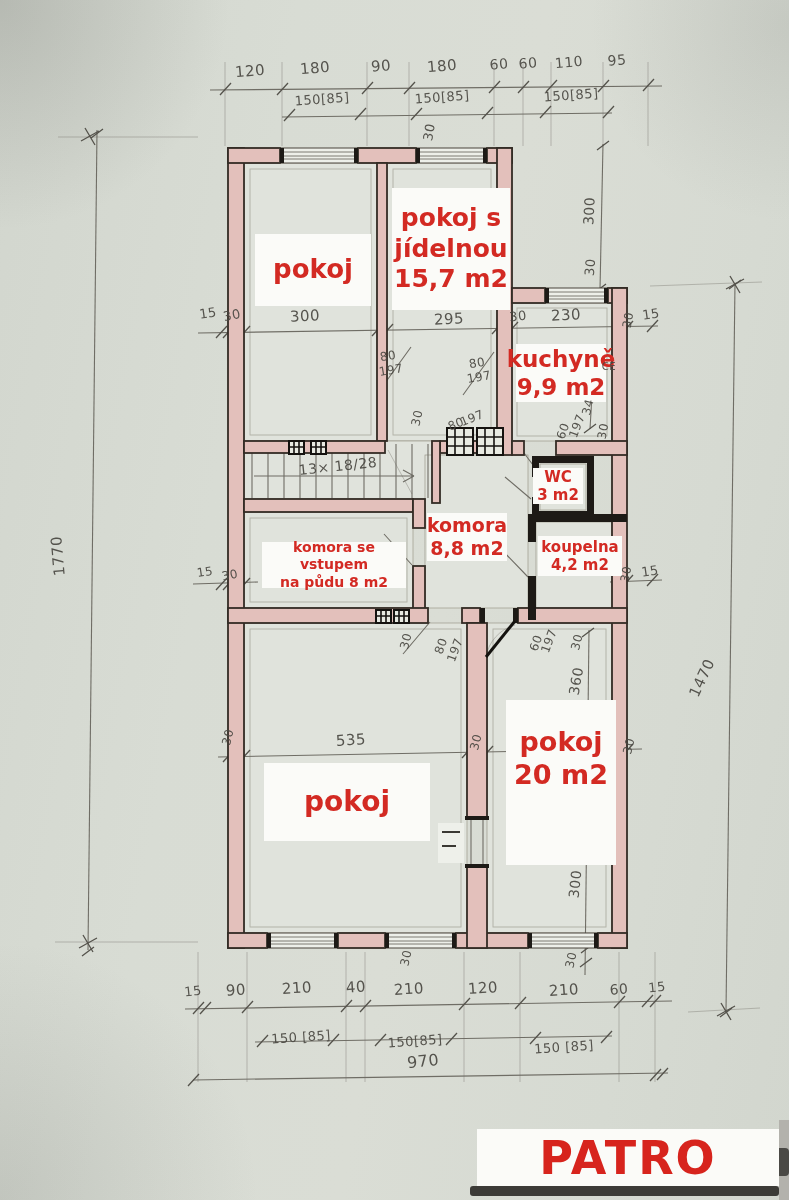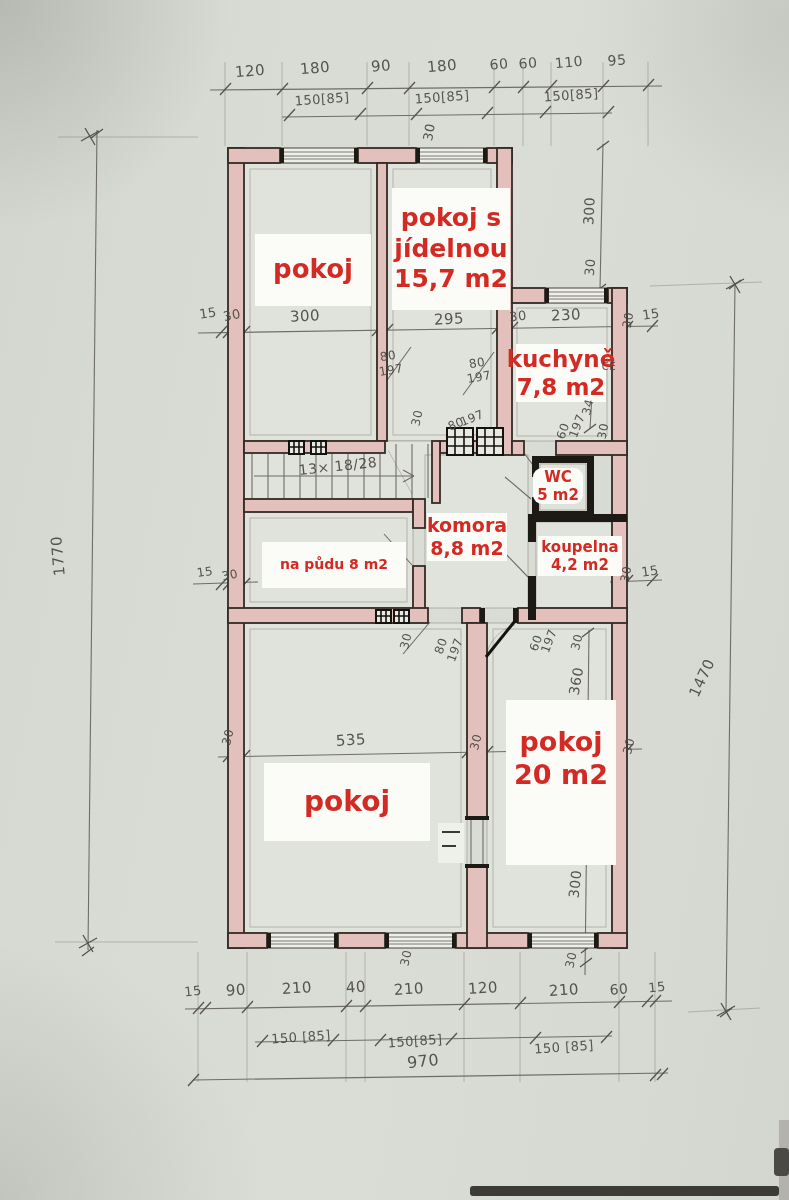--- a/index.html
+++ b/index.html
@@ -211,31 +211,32 @@
       <div class="room-label" style="left: 255px; top: 234px; width: 116px; height: 72px; font-size: 26px;">
         <div>pokoj</div>
       </div>
       <div class="room-label" style="left: 392px; top: 188px; width: 118px; height: 122px; font-size: 25px;">
         <div>pokoj s</div>
         <div>jídelnou</div>
         <div>15,7 m2</div>
       </div>
       <div class="room-label" style="left: 516px; top: 344px; width: 90px; height: 58px; font-size: 23px;">
         <div>kuchyně</div>
-        <div>7,8 m2</div>
-      </div>
-      <div class="room-label" style="left: 533px; top: 468px; width: 50px; height: 36px; font-size: 15px; border-radius: 9px;">
+        <div>9,9 m2</div>
+      </div>
+      <div class="room-label" style="left: 533px; top: 468px; width: 50px; height: 36px; font-size: 15px;">
         <div>WC</div>
-        <div>5 m2</div>
+        <div>3 m2</div>
       </div>
       <div class="room-label" style="left: 427px; top: 513px; width: 80px; height: 48px; font-size: 19px;">
         <div>komora</div>
         <div>8,8 m2</div>
       </div>
       <div class="room-label" style="left: 262px; top: 542px; width: 144px; height: 46px; font-size: 14px;">
+        <div>komora se vstupem</div>
         <div>na půdu  8 m2</div>
       </div>
       <div class="room-label" style="left: 538px; top: 536px; width: 84px; height: 40px; font-size: 15px;">
         <div>koupelna</div>
         <div>4,2 m2</div>
       </div>
       <div class="room-label" style="left: 264px; top: 763px; width: 166px; height: 78px; font-size: 28px;">
         <div>pokoj</div>
       </div>
       <div class="room-label" style="left: 506px; top: 700px; width: 110px; height: 139px; font-size: 27px; justify-content: flex-start; padding-top: 26px;">
@@ -308,16 +309,19 @@
       <span class="ann" style="left: 483px; top: 988px; font-size: 15px; transform: translate(-50%, -50%) rotate(-4deg);">120</span>
       <span class="ann" style="left: 564px; top: 990px; font-size: 15px; transform: translate(-50%, -50%) rotate(-4deg);">210</span>
       <span class="ann" style="left: 619px; top: 989px; font-size: 14px; transform: translate(-50%, -50%) rotate(-4deg);">60</span>
       <span class="ann" style="left: 657px; top: 987px; font-size: 13px; transform: translate(-50%, -50%) rotate(-6deg);">15</span>
       <span class="ann" style="left: 301px; top: 1037px; font-size: 13px; transform: translate(-50%, -50%) rotate(-4deg);">150 [85]</span>
       <span class="ann" style="left: 415px; top: 1041px; font-size: 13px; transform: translate(-50%, -50%) rotate(-4deg);">150[85]</span>
       <span class="ann" style="left: 564px; top: 1047px; font-size: 13px; transform: translate(-50%, -50%) rotate(-4deg);">150 [85]</span>
       <span class="ann" style="left: 423px; top: 1061px; font-size: 16px; transform: translate(-50%, -50%) rotate(-6deg);">970</span>
     </div>
 
+  <div class="patro">
+    <span>PATRO</span>
+  </div>
   <div class="edge-right"></div>
   <div class="edge-band"></div>
   <div class="edge-nub"></div>
 </div>
 
 </body></html>

